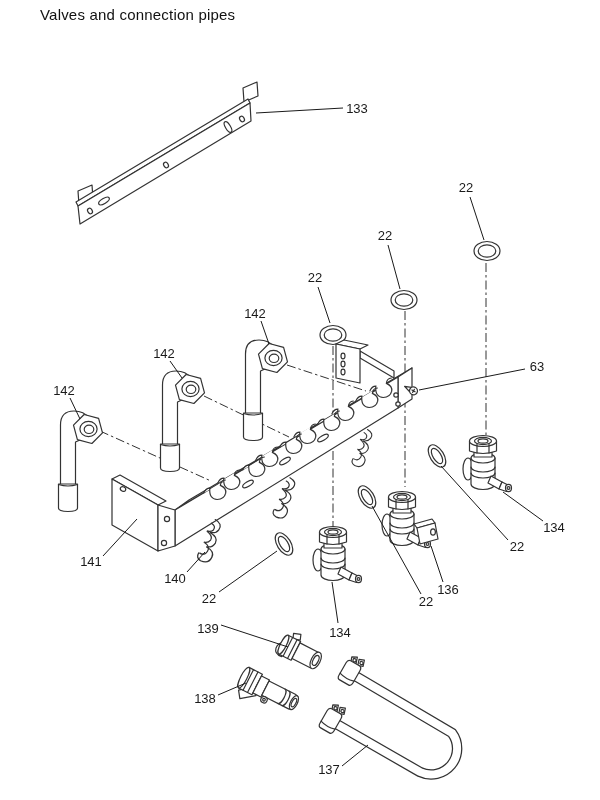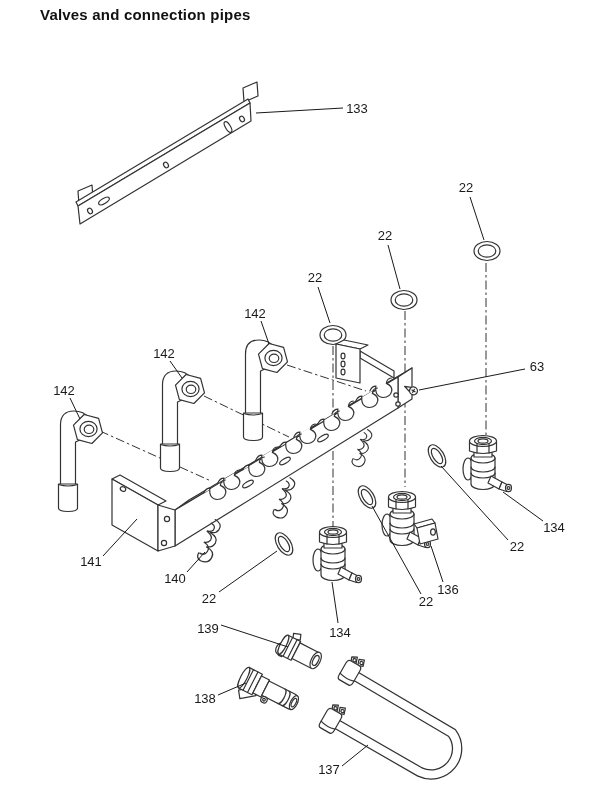--- a/index.html
+++ b/index.html
@@ -1,20 +1,20 @@
 <!DOCTYPE html>
 <html style="--ink: #333333; --label: #1a1a1a;"><head>
 <meta charset="utf-8">
 <style>
   :root { --ink:#333; --label:#1a1a1a; }
   html,body { margin:0; padding:0; background:#fff; }
   .page { position:relative; width:600px; height:800px; background:#fff; overflow:hidden;
           font-family:"Liberation Sans", sans-serif; }
   .page-title { position:absolute; left:40px; top:6px; margin:0; font-size:15px;
-                font-weight:700; color:#111; letter-spacing:.2px; }
+                font-weight:400; color:#111; letter-spacing:.2px; }
   svg { position:absolute; left:0; top:0; }
   .ln   { fill:none; stroke:var(--ink); stroke-width:1.2; stroke-linecap:round; stroke-linejoin:round; }
   .sol  { fill:#fff;  stroke:var(--ink); stroke-width:1.2; stroke-linejoin:round; }
   .axis { fill:none; stroke:var(--ink); stroke-width:1; stroke-dasharray:9 3 2.5 3; }
   .leader { stroke:var(--label); stroke-width:1; }
   .callout { font-family:"Liberation Sans", sans-serif; font-size:13px; fill:var(--label); }
 </style>
 </head>
 <body>
 

